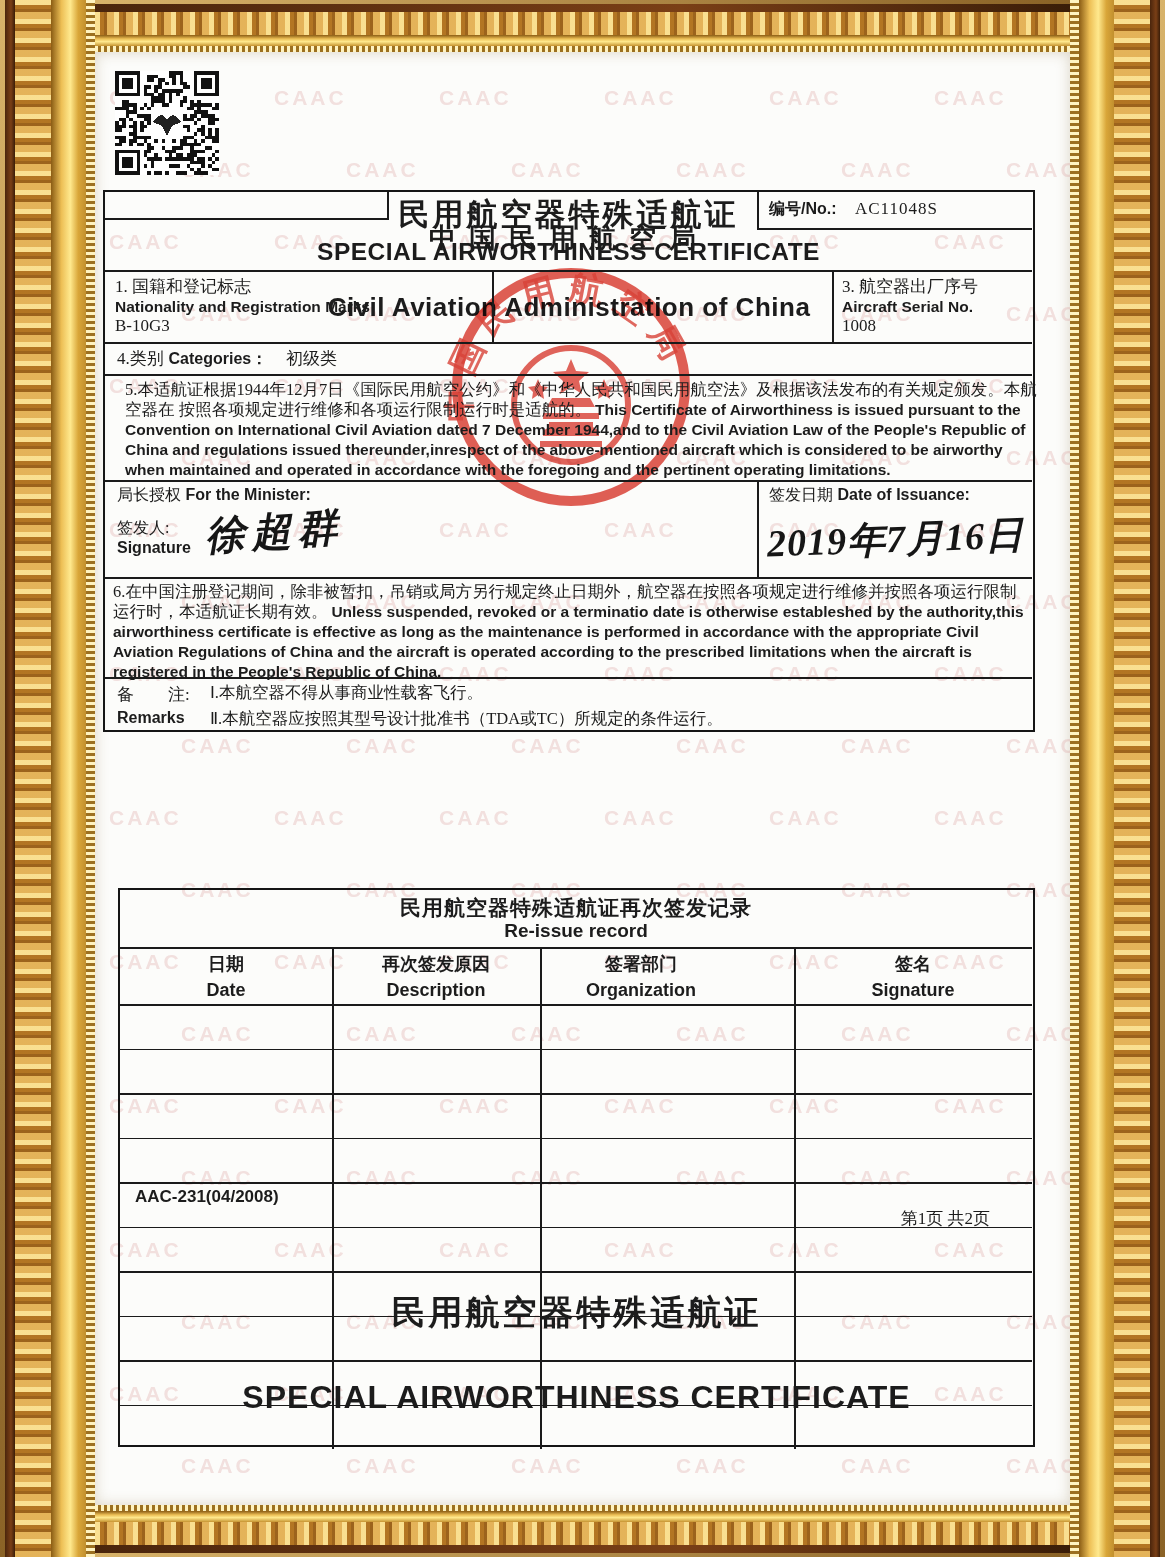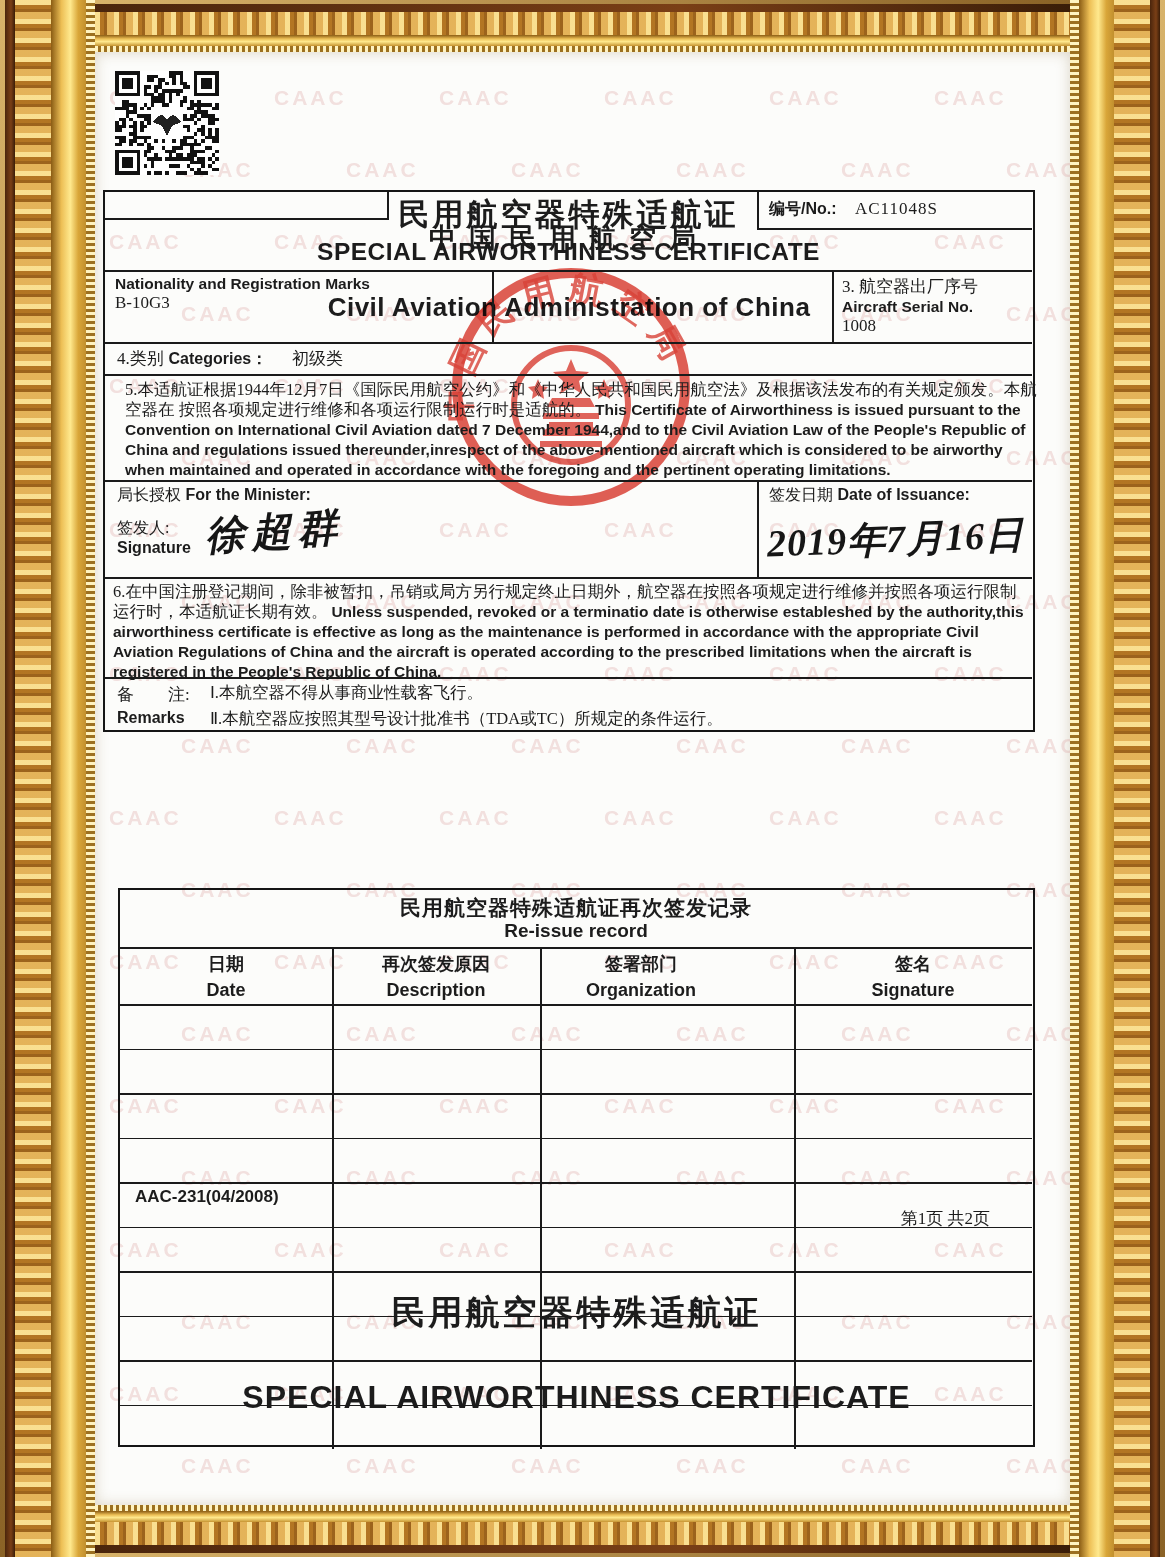--- a/index.html
+++ b/index.html
@@ -523,33 +523,34 @@
       <div class="line-h" style="left:0;top:485px;width:927px"></div>
 
       <div class="abs" style="left:664px;top:7px;width:260px">
         <span class="bold" style="font-size:16px">编号/No.:</span>
         <span class="val" style="margin-left:14px;letter-spacing:1px">AC11048S</span>
       </div>
       <div class="abs center cn" style="left:0;top:2px;width:927px;font-size:31px;font-weight:600;letter-spacing:3px">民用航空器特殊适航证</div>
       <div class="abs center bold" style="left:0;top:46px;width:927px;font-size:24.5px;letter-spacing:.5px">SPECIAL AIRWORTHINESS CERTIFICATE</div>
 
       <div class="abs" style="left:10px;top:83px;width:372px">
+        <div class="lbl-cn">1.  国籍和登记标志</div>
         <div class="lbl-en">Nationality and Registration Marks</div>
         <div class="val">B-10G3</div>
       </div>
       <div class="abs" style="left:737px;top:83px;width:186px">
         <div class="lbl-cn">3.  航空器出厂序号</div>
         <div class="lbl-en">Aircraft Serial No.</div>
         <div class="val">1008</div>
       </div>
 
       <div class="abs" style="left:12px;top:155px;font-size:17px">
         <span class="cn">4.类别</span>
         <span class="bold" style="font-size:16px">Categories：</span>
-        <span class="cn" style="margin-left:20px">初级类</span>
+        <span class="cn" style="margin-left:14px">初级类</span>
       </div>
 
       <div class="abs para" style="left:20px;top:188px;width:914px">
         <span class="cnp" style="font-size:16.5px">5.本适航证根据1944年12月7日《国际民用航空公约》和《中华人民共和国民用航空法》及根据该法发布的有关规定颁发。本航空器在 按照各项规定进行维修和各项运行限制运行时是适航的。</span>
         <span class="en">This Certificate of Airworthiness is issued pursuant to the Convention on International Civil Aviation dated 7 December 1944,and to the Civil Aviation Law of the People's Republic of China and regulations issued thereunder,inrespect of the above-mentioned aircraft which is considered to be airworthy when maintained and operated in accordance with the foregoing and the pertinent operating limitations.</span>
       </div>
 
       <div class="abs" style="left:12px;top:293px;font-size:16px">
         <span class="cn">局长授权</span>
         <span class="bold">For the Minister:</span>

